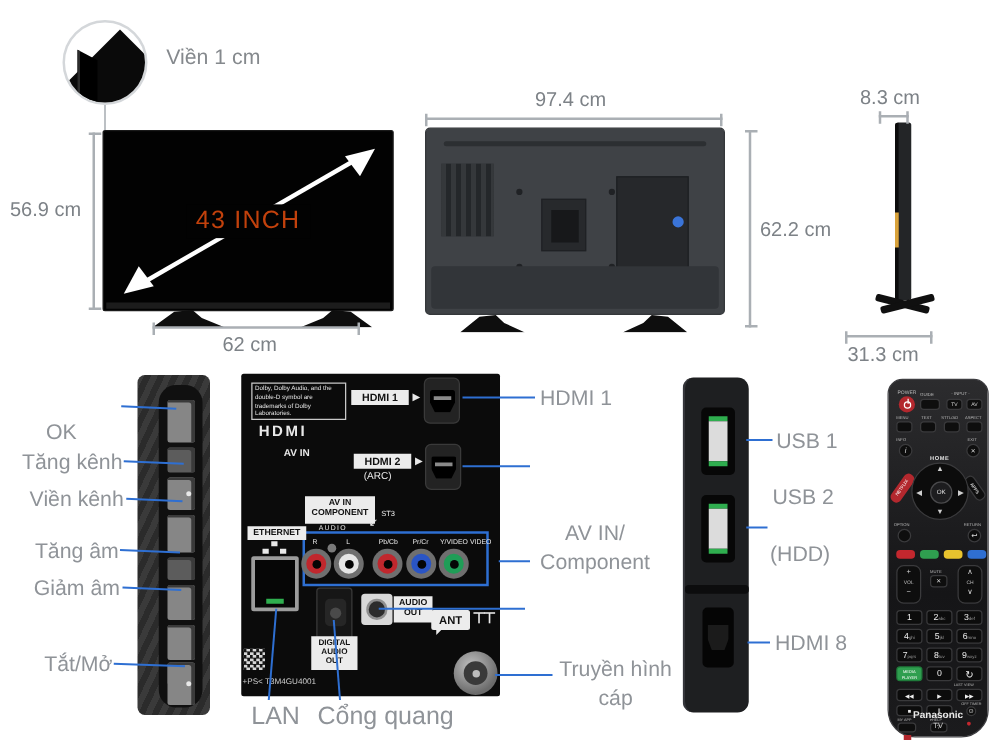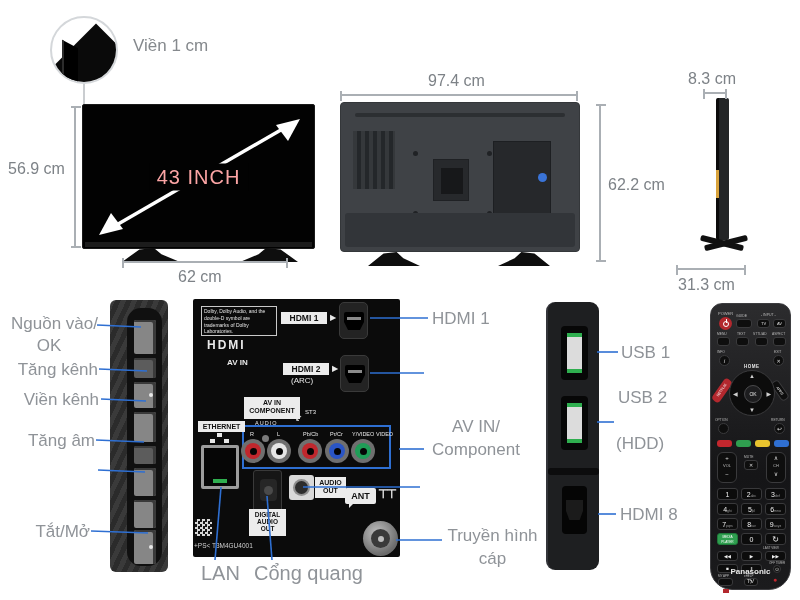--- a/index.html
+++ b/index.html
@@ -27,21 +27,21 @@
   .corner-a { position:absolute; left:14px; top:18px; width:60px; height:60px; background:#0a0a0a;
     transform:rotate(45deg); }
   .corner-b { position:absolute; left:10px; top:26px; width:16px; height:46px; background:#000;
     transform:skewY(28deg); border-left:2px solid #2c2c2c; }
   .tv-front { position:absolute; left:82px; top:104px; width:233px; height:145px; background:#020202;
     border-radius:2px; border:1px solid #1a1a1a; }
   .tv-front .strip { position:absolute; left:2px; right:2px; bottom:1px; height:5px; background:#1c1c1c; }
   .foot { position:absolute; background:#0e0e0e; }
   .foot-l { clip-path:polygon(0 100%, 30% 10%, 55% 0, 68% 45%, 100% 100%); }
   .foot-r { clip-path:polygon(0 100%, 32% 45%, 45% 0, 70% 10%, 100% 100%); }
-  .inch-text { position:absolute; left:50%; top:50%; transform:translate(-50%,-50%); color:#fca5a5;
+  .inch-text { position:absolute; left:50%; top:50%; transform:translate(-50%,-50%); color:#c2410c;
     font-size:20px; letter-spacing:1px; background:#020202; padding:2px 8px; z-index:2; white-space:nowrap; }
   .tv-back { position:absolute; left:340px; top:102px; width:240px; height:150px; background:#3f4246;
     border-radius:4px; border:1px solid #34373a; }
   .tv-back .slot { position:absolute; left:14px; right:14px; top:10px; height:4px; background:#2c2f32; border-radius:2px; }
   .tv-back .vent { position:absolute; left:12px; top:28px; width:42px; height:58px; background:#2b2e31;
     background-image:repeating-linear-gradient(90deg,#35383b 0 4px,#24272a 4px 8px); }
   .tv-back .vesa { position:absolute; left:92px; top:56px; width:36px; height:42px; background:#27292c; border:1px solid #1f2124; }
   .tv-back .vesa .stk { position:absolute; left:7px; top:8px; width:22px; height:26px; background:#17181a; }
   .tv-back .ports { position:absolute; right:28px; top:38px; width:58px; height:78px; background:#26282b; border:1px solid #1d1f22; }
   .tv-back .band { position:absolute; left:4px; right:4px; bottom:4px; height:34px; background:#323539; border-radius:3px; }
@@ -224,25 +224,25 @@
       <div class="sbtn" style="top:104px;height:30px;"></div>
       <div class="sbtn dim2" style="top:138px;height:18px;"></div>
       <div class="sbtn" style="top:160px;height:28px;"></div>
       <div class="sbtn" style="top:192px;height:28px;"></div>
       <div class="sbtn dim2" style="top:224px;height:16px;"></div>
       <div class="sbtn" style="top:222px;height:34px;top:222px;">
           <span class="dot"></span>
         </div>
     </div>
   </div>
-  <div class="lbl" style="left:0;top:314px;width:98px;text-align:right;">Nguồn vào/</div>
   <div class="lbl" style="left:0;top:336px;width:98px;text-align:center;">OK</div>
   <div class="lbl" style="left:0;top:360px;width:98px;text-align:right;">Tăng kênh</div>
   <div class="lbl" style="left:0;top:390px;width:99px;text-align:right;">Viền kênh</div>
   <div class="lbl" style="left:0;top:431px;width:95px;text-align:right;">Tăng âm</div>
+  <div class="lbl" style="left:0;top:461px;width:96px;text-align:right;">Giảm âm</div>
   <div class="lbl" style="left:0;top:522px;width:90px;text-align:right;">Tắt/Mở</div>
 
   <div class="rear">
     <div class="dolby">Dolby, Dolby Audio, and the double-D symbol are trademarks of Dolby Laboratories.</div>
     <div class="wlabel" style="left:88px;top:13px;width:46px;height:12px;font-size:8.5px;line-height:12px;">HDMI 1</div>
     <div class="tiny-w" style="left:137px;top:14px;font-size:8px;">▶</div>
     <div class="hdmiport" style="left:146px;top:3px;">
         <div class="in"></div>
         <div class="pin"></div>
       </div>

